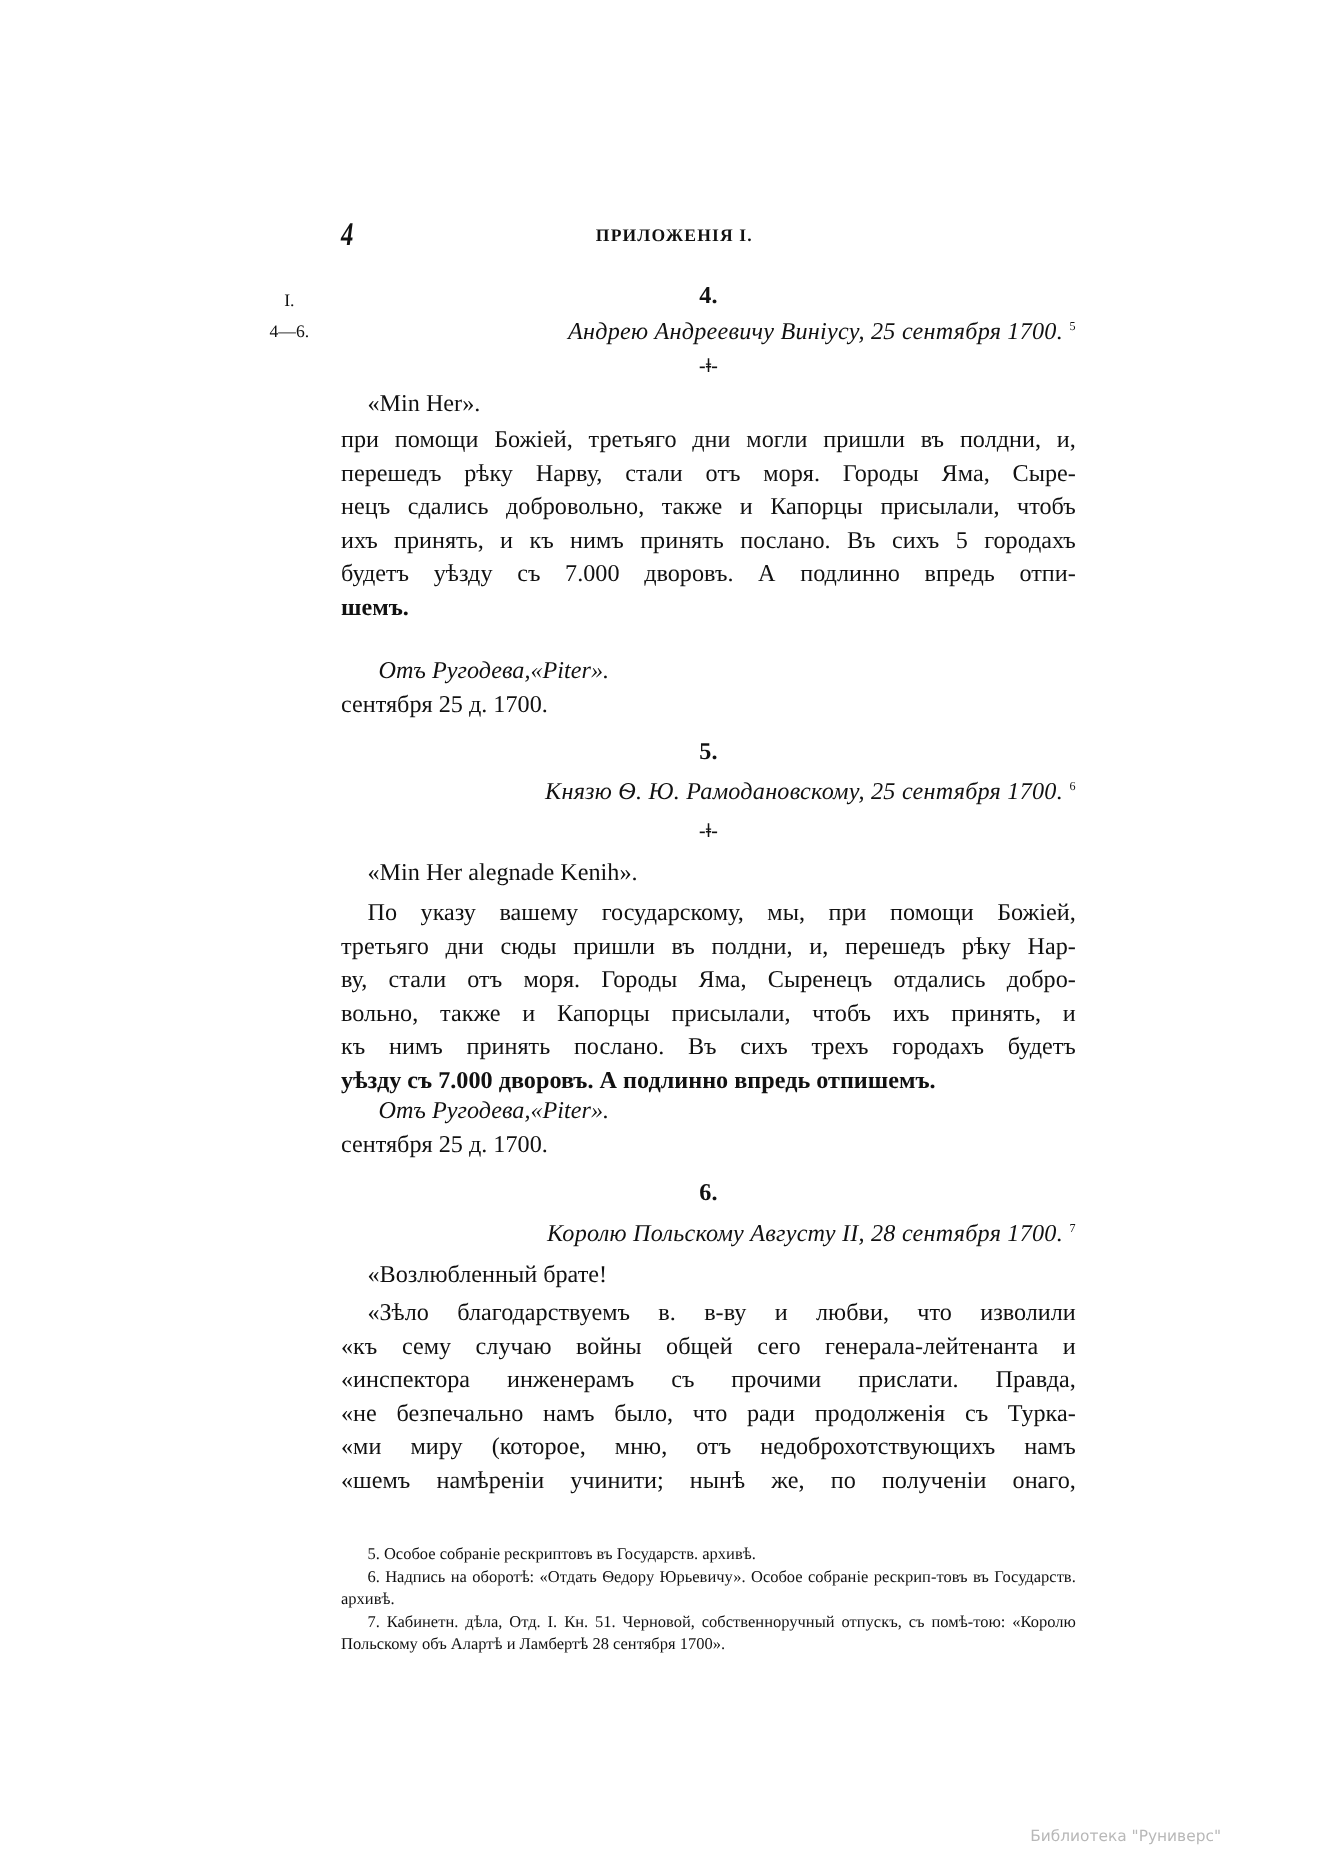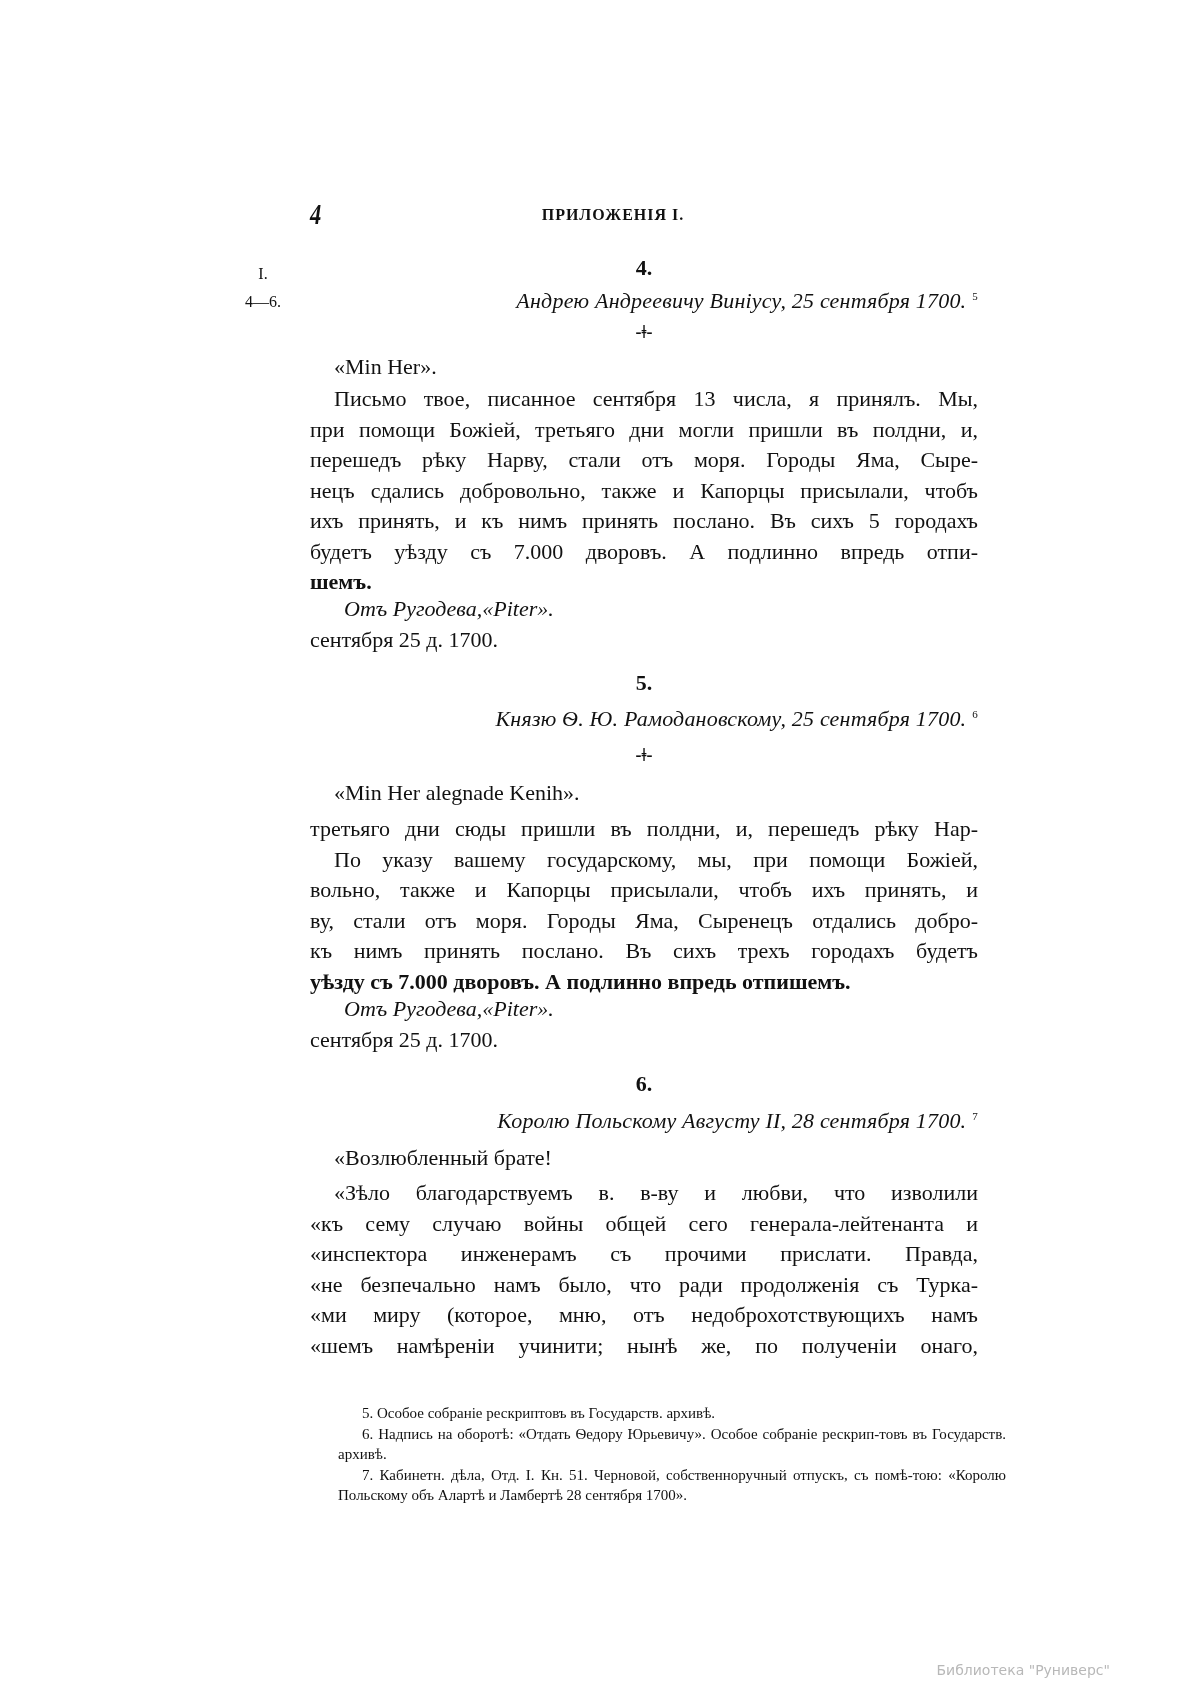--- a/index.html
+++ b/index.html
@@ -85,21 +85,20 @@
     .sig-row {
       width: 668px; display: flex; justify-content: flex-start;
       padding-left: 34px; padding-right: 64px; box-sizing: border-box; font-style: italic;
     }
     .date-line { }
 
     .footnotes {
       left: 310px; width: 668px; top: 1403px;
       font-size: 15px; line-height: 20.5px;
       white-space: normal;
-      margin-left: 28px;
     }
     .footnotes .fn {
       display: block; text-indent: 24px; text-align: justify;
     }
 
     .watermark {
       right: 90px; top: 1662px;
       font-family: "DejaVu Sans", sans-serif;
       font-size: 14px;
       color: #b8b8b8;
@@ -124,21 +123,20 @@
   <div class="abs column" style="top:288px;">
     <div class="letter-title"><span>Андрею Андреевичу Виніусу, 25 сентября 1700.</span><sup>5</sup></div>
   </div>
   <div class="abs column" style="top:322px;">
     <div class="ornament">-ǂ-</div>
   </div>
   <div class="abs column" style="top:354px;">
     <div class="salutation">«Min Her».</div>
   </div>
   <div class="abs column body-text" style="top:384px;">
-    <span class="line first">Письмо твое, писанное сентября 13 числа, я принялъ. Мы,</span>
     <span class="line">при помощи Божіей, третьяго дни могли пришли въ полдни, и,</span>
     <span class="line">перешедъ рѣку Нарву, стали отъ моря. Городы Яма, Сыре-</span>
     <span class="line">нецъ сдались добровольно, также и Капорцы присылали, чтобъ</span>
     <span class="line">ихъ принять, и къ нимъ принять послано. Въ сихъ 5 городахъ</span>
     <span class="line">будетъ уѣзду съ 7.000 дворовъ. А подлинно впредь отпи-</span>
     <span class="line last">шемъ.</span>
   </div>
   <div class="abs column" style="top:596px;">
     <div class="sig-row">
       <span>Отъ Ругодева,</span>
@@ -155,24 +153,24 @@
   <div class="abs column" style="top:706px;font-family:Liberation Serif, serif;">
     <div class="letter-title"><span>Князю Ѳ. Ю. Рамодановскому, 25 сентября 1700.</span><sup>6</sup></div>
   </div>
   <div class="abs column" style="top:745px;">
     <div class="ornament">-ǂ-</div>
   </div>
   <div class="abs column" style="top:780px;">
     <div class="salutation">«Min Her alegnade Kenih».</div>
   </div>
   <div class="abs column body-text" style="top:814px;">
+    <span class="line first">По указу вашему государскому, мы, при помощи Божіей,</span>
     <span class="line">третьяго дни сюды пришли въ полдни, и, перешедъ рѣку Нар-</span>
-    <span class="line first">По указу вашему государскому, мы, при помощи Божіей,</span>
+    <span class="line">ву, стали отъ моря. Городы Яма, Сыренецъ отдались добро-</span>
     <span class="line">вольно, также и Капорцы присылали, чтобъ ихъ принять, и</span>
-    <span class="line">ву, стали отъ моря. Городы Яма, Сыренецъ отдались добро-</span>
     <span class="line">къ нимъ принять послано. Въ сихъ трехъ городахъ будетъ</span>
     <span class="line last">уѣзду съ 7.000 дворовъ. А подлинно впредь отпишемъ.</span>
   </div>
   <div class="abs column" style="top:996px;">
     <div class="sig-row">
       <span>Отъ Ругодева,</span>
       <span>«Piter».</span>
     </div>
   </div>
   <div class="abs column" style="top:1027px;">

